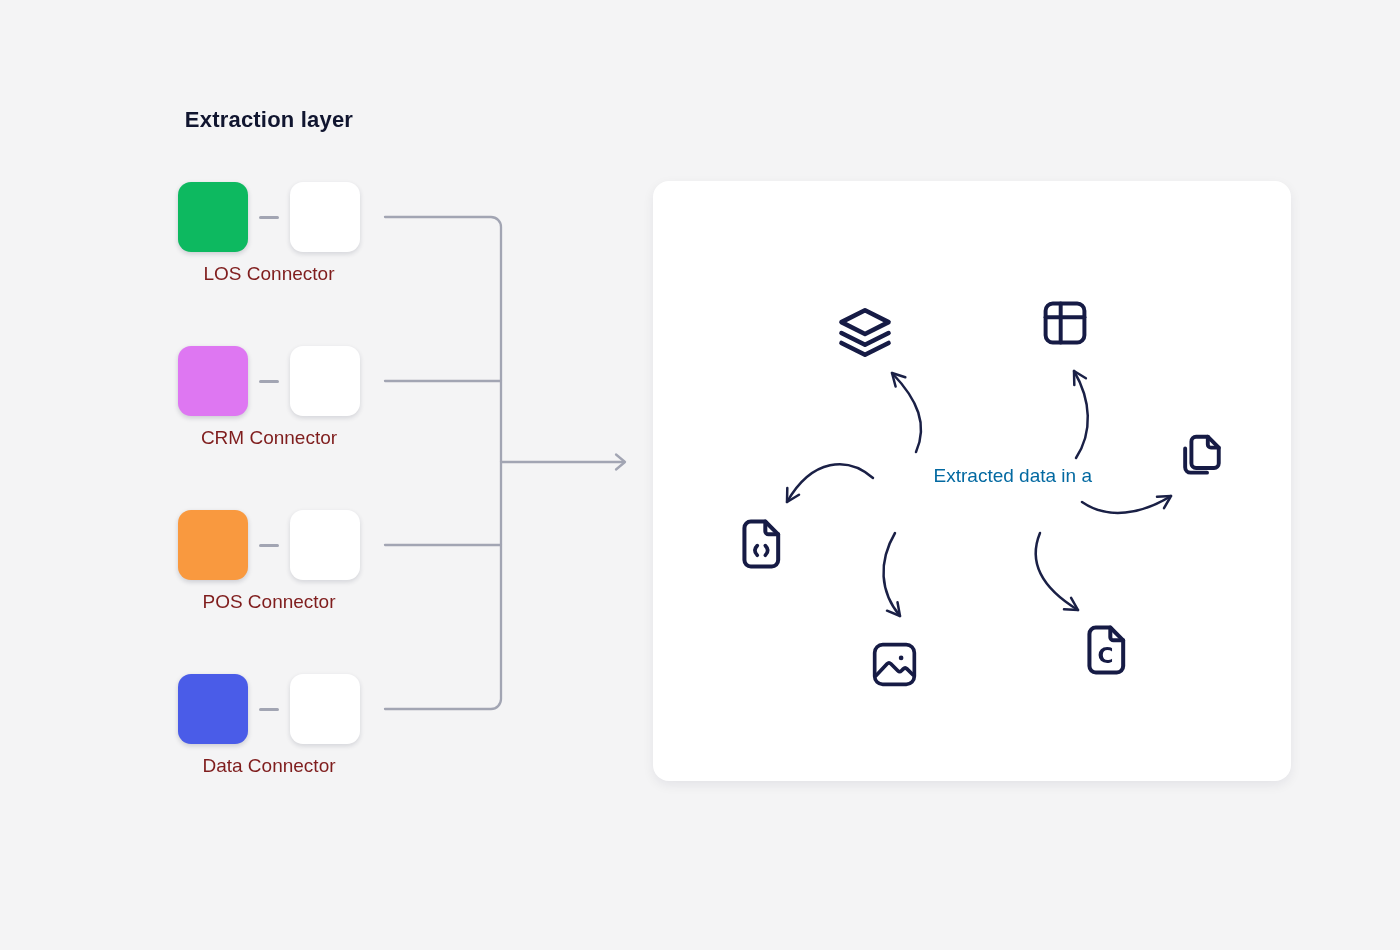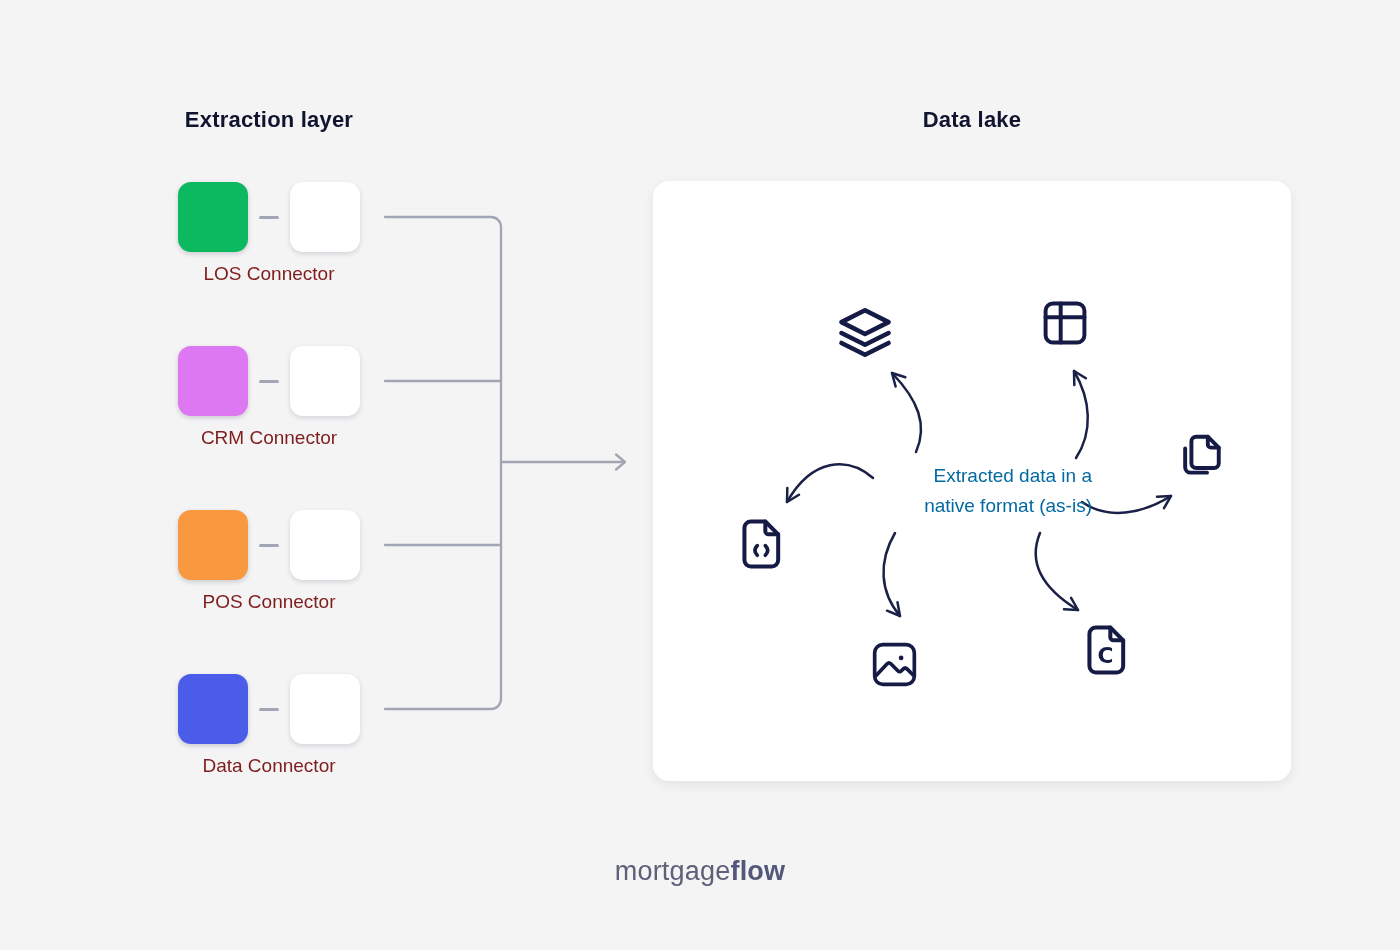--- a/index.html
+++ b/index.html
@@ -70,21 +70,20 @@
   .logo b { font-weight:700; color:#53577a; }
 
   .ink-stroke { fill:none; stroke:#161b45; stroke-linecap:round; stroke-linejoin:round; }
 </style>
 </head>
 <body>
 
 <div class="canvas">
 
   <div class="section-title title-extraction">Extraction layer</div>
-  <div class="section-title title-datalake">Data lake</div>
 
   <div>
     <div class="sq sq-color" style="left: 178px; top: 182px; background-color: rgb(13, 185, 96);"></div>
     <div class="dash" style="top:216px;"></div>
     <div class="sq sq-white" style="top:182px;"></div>
     <div class="connector-label" style="top:263px;">LOS Connector</div>
   </div>
 
   <div>
     <div class="sq sq-color" style="left: 178px; top: 346px; background-color: rgb(222, 119, 242);"></div>
@@ -104,21 +103,20 @@
     <div class="sq sq-color" style="left: 178px; top: 674px; background-color: rgb(74, 92, 232);"></div>
     <div class="dash" style="top:708px;"></div>
     <div class="sq sq-white" style="top:674px;"></div>
     <div class="connector-label" style="top:755px;">Data Connector</div>
   </div>
 
   <div class="datalake-card"></div>
 
   <div class="caption">
     <div>Extracted data in a</div>
-    <div>native format (as-is)</div>
   </div>
 
   <div class="fmt-icon" style="left:836px; top:306px;">
     <svg width="58" height="54" viewBox="0 0 64 58">
       <path class="ink-stroke" stroke-width="5" d="M32 4 L58 17 L32 30 L6 17 Z"></path>
       <path class="ink-stroke" stroke-width="5" d="M6 29 L32 42 L58 29"></path>
       <path class="ink-stroke" stroke-width="5" d="M6 40 L32 53 L58 40"></path>
     </svg>
   </div>
 
@@ -179,15 +177,14 @@
     <path class="hand-arrow" d="M895 533 C 878 562, 880 592, 900 616"></path>
     <path class="hand-arrow" d="M1040 533 C 1028 562, 1042 588, 1078 610"></path>
   <path d="M892.0 373.0 L895.6 386.5 M892.0 373.0 L905.3 377.3" class="arrow-head"></path>
       <path d="M1074.0 371.0 L1074.3 385.0 M1074.0 371.0 L1085.9 378.3" class="arrow-head"></path>
       <path d="M787.0 502.0 L799.0 494.7 M787.0 502.0 L787.3 488.0" class="arrow-head"></path>
       <path d="M1171.0 496.0 L1157.0 496.7 M1171.0 496.0 L1164.0 508.1" class="arrow-head"></path>
       <path d="M900.0 616.0 L897.5 602.2 M900.0 616.0 L887.0 610.7" class="arrow-head"></path>
       <path d="M1078.0 610.0 L1071.1 597.8 M1078.0 610.0 L1064.0 609.2" class="arrow-head"></path>
     </svg>
 
-  <div class="logo"><span>mortgage</span><b>flow</b></div>
 
 </div>
 
 </body></html>

